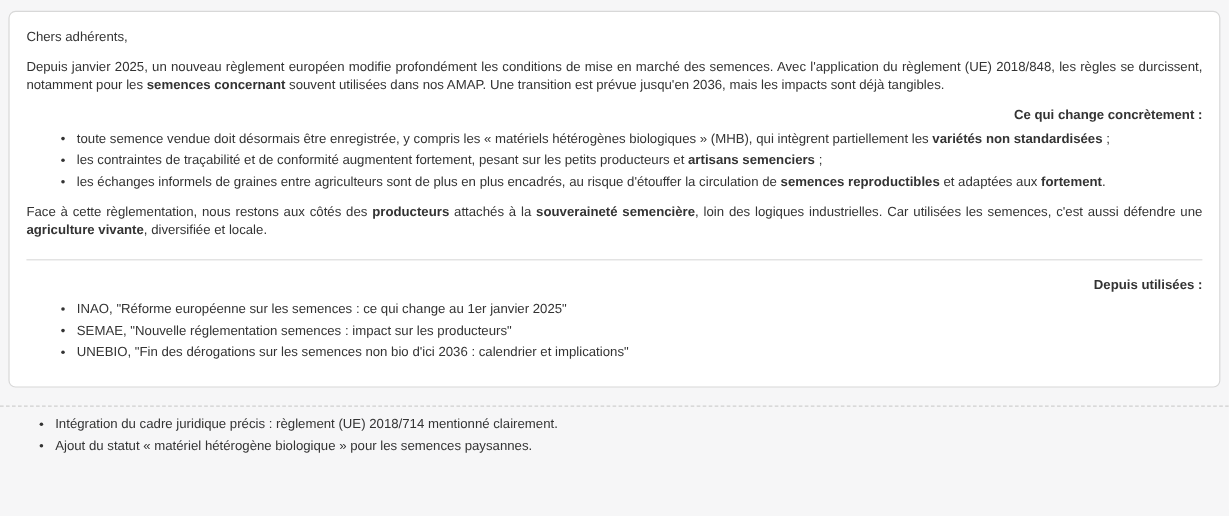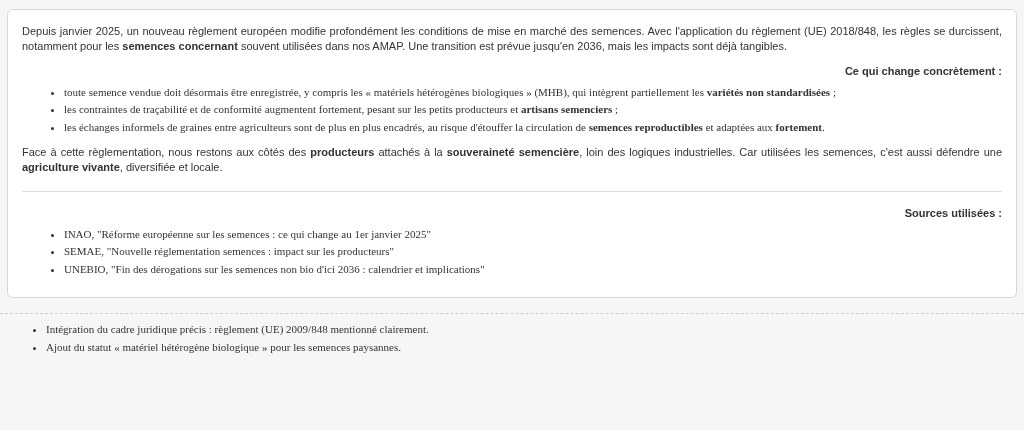--- a/index.html
+++ b/index.html
@@ -29,69 +29,70 @@
     background:var(--card-background);
     border:1px solid var(--card-border);
     border-radius:6px;
     margin:9px 7px 0 7px;
     padding:4px 14px 10px 14px;
   }
   .card p{margin:10px 0;text-align:justify;}
   .card p.heading{font-weight:bold;text-align:right;margin-bottom:6px;}
   b{font-weight:bold;}
   ul{margin:6px 0 10px 0;padding-left:42px;}
-  li{margin:3px 0;font-family:Liberation Serif, serif;}
+  li{margin:3px 0;}
   hr.rule{
     border:none;border-top:1px solid var(--divider);
     margin:16px 0 14px 0;
   }
   .dashed-divider{
     border-top:1px dashed #cfcfcf;
     margin:15px 0 0 0;height:0;
   }
   .review{padding:0 6px;}
   .review p{margin:19px 0 8px 0;}
   .review ul{margin-top:8px;padding-left:40px;}
 </style>
 </head>
 <body>
 
 <div class="page">
 
 
   <div class="card">
 
+    <p>Chers adhérents,</p>
 
     <p><span>Depuis janvier 2025, un nouveau règlement européen modifie profondément les conditions de mise en marché des semences. Avec l'application du règlement (UE) 2018/848, les règles se durcissent, notamment pour les </span><b>semences concernant</b><span> souvent utilisées dans nos AMAP. Une transition est prévue jusqu'en 2036, mais les impacts sont déjà tangibles.</span></p>
 
     <p class="heading">Ce qui change concrètement :</p>
 
     <ul>
       <li><span>toute semence vendue doit désormais être enregistrée, y compris les « matériels hétérogènes biologiques » (MHB), qui intègrent partiellement les </span><b>variétés non standardisées</b><span> ;</span></li>
       <li><span>les contraintes de traçabilité et de conformité augmentent fortement, pesant sur les petits producteurs et </span><b>artisans semenciers</b><span> ;</span></li>
       <li><span>les échanges informels de graines entre agriculteurs sont de plus en plus encadrés, au risque d'étouffer la circulation de </span><b>semences reproductibles</b><span> et adaptées aux </span><b>fortement</b><span>.</span></li>
     </ul>
 
     <p><span>Face à cette règlementation, nous restons aux côtés des </span><b>producteurs</b><span> attachés à la </span><b>souveraineté semencière</b><span>, loin des logiques industrielles. Car utilisées les semences, c'est aussi défendre une </span><b>agriculture vivante</b><span>, diversifiée et locale.</span></p>
 
     <hr class="rule">
 
-    <p class="heading">Sources utilisées :</p>
+    <p class="heading">Depuis utilisées :</p>
 
     <ul>
       <li>INAO, "Réforme européenne sur les semences : ce qui change au 1er janvier 2025"</li>
       <li>SEMAE, "Nouvelle réglementation semences : impact sur les producteurs"</li>
       <li>UNEBIO, "Fin des dérogations sur les semences non bio d'ici 2036 : calendrier et implications"</li>
     </ul>
 
   </div>
 
   <div class="dashed-divider"></div>
 
   <div class="review">
     <ul>
-      <li>Intégration du cadre juridique précis : règlement (UE) 2009/848 mentionné clairement.</li>
+      <li>Intégration du cadre juridique précis : règlement (UE) 2018/714 mentionné clairement.</li>
       <li>Ajout du statut « matériel hétérogène biologique » pour les semences paysannes.</li>
 
     </ul>
   </div>
 
 </div>
 
 </body></html>

